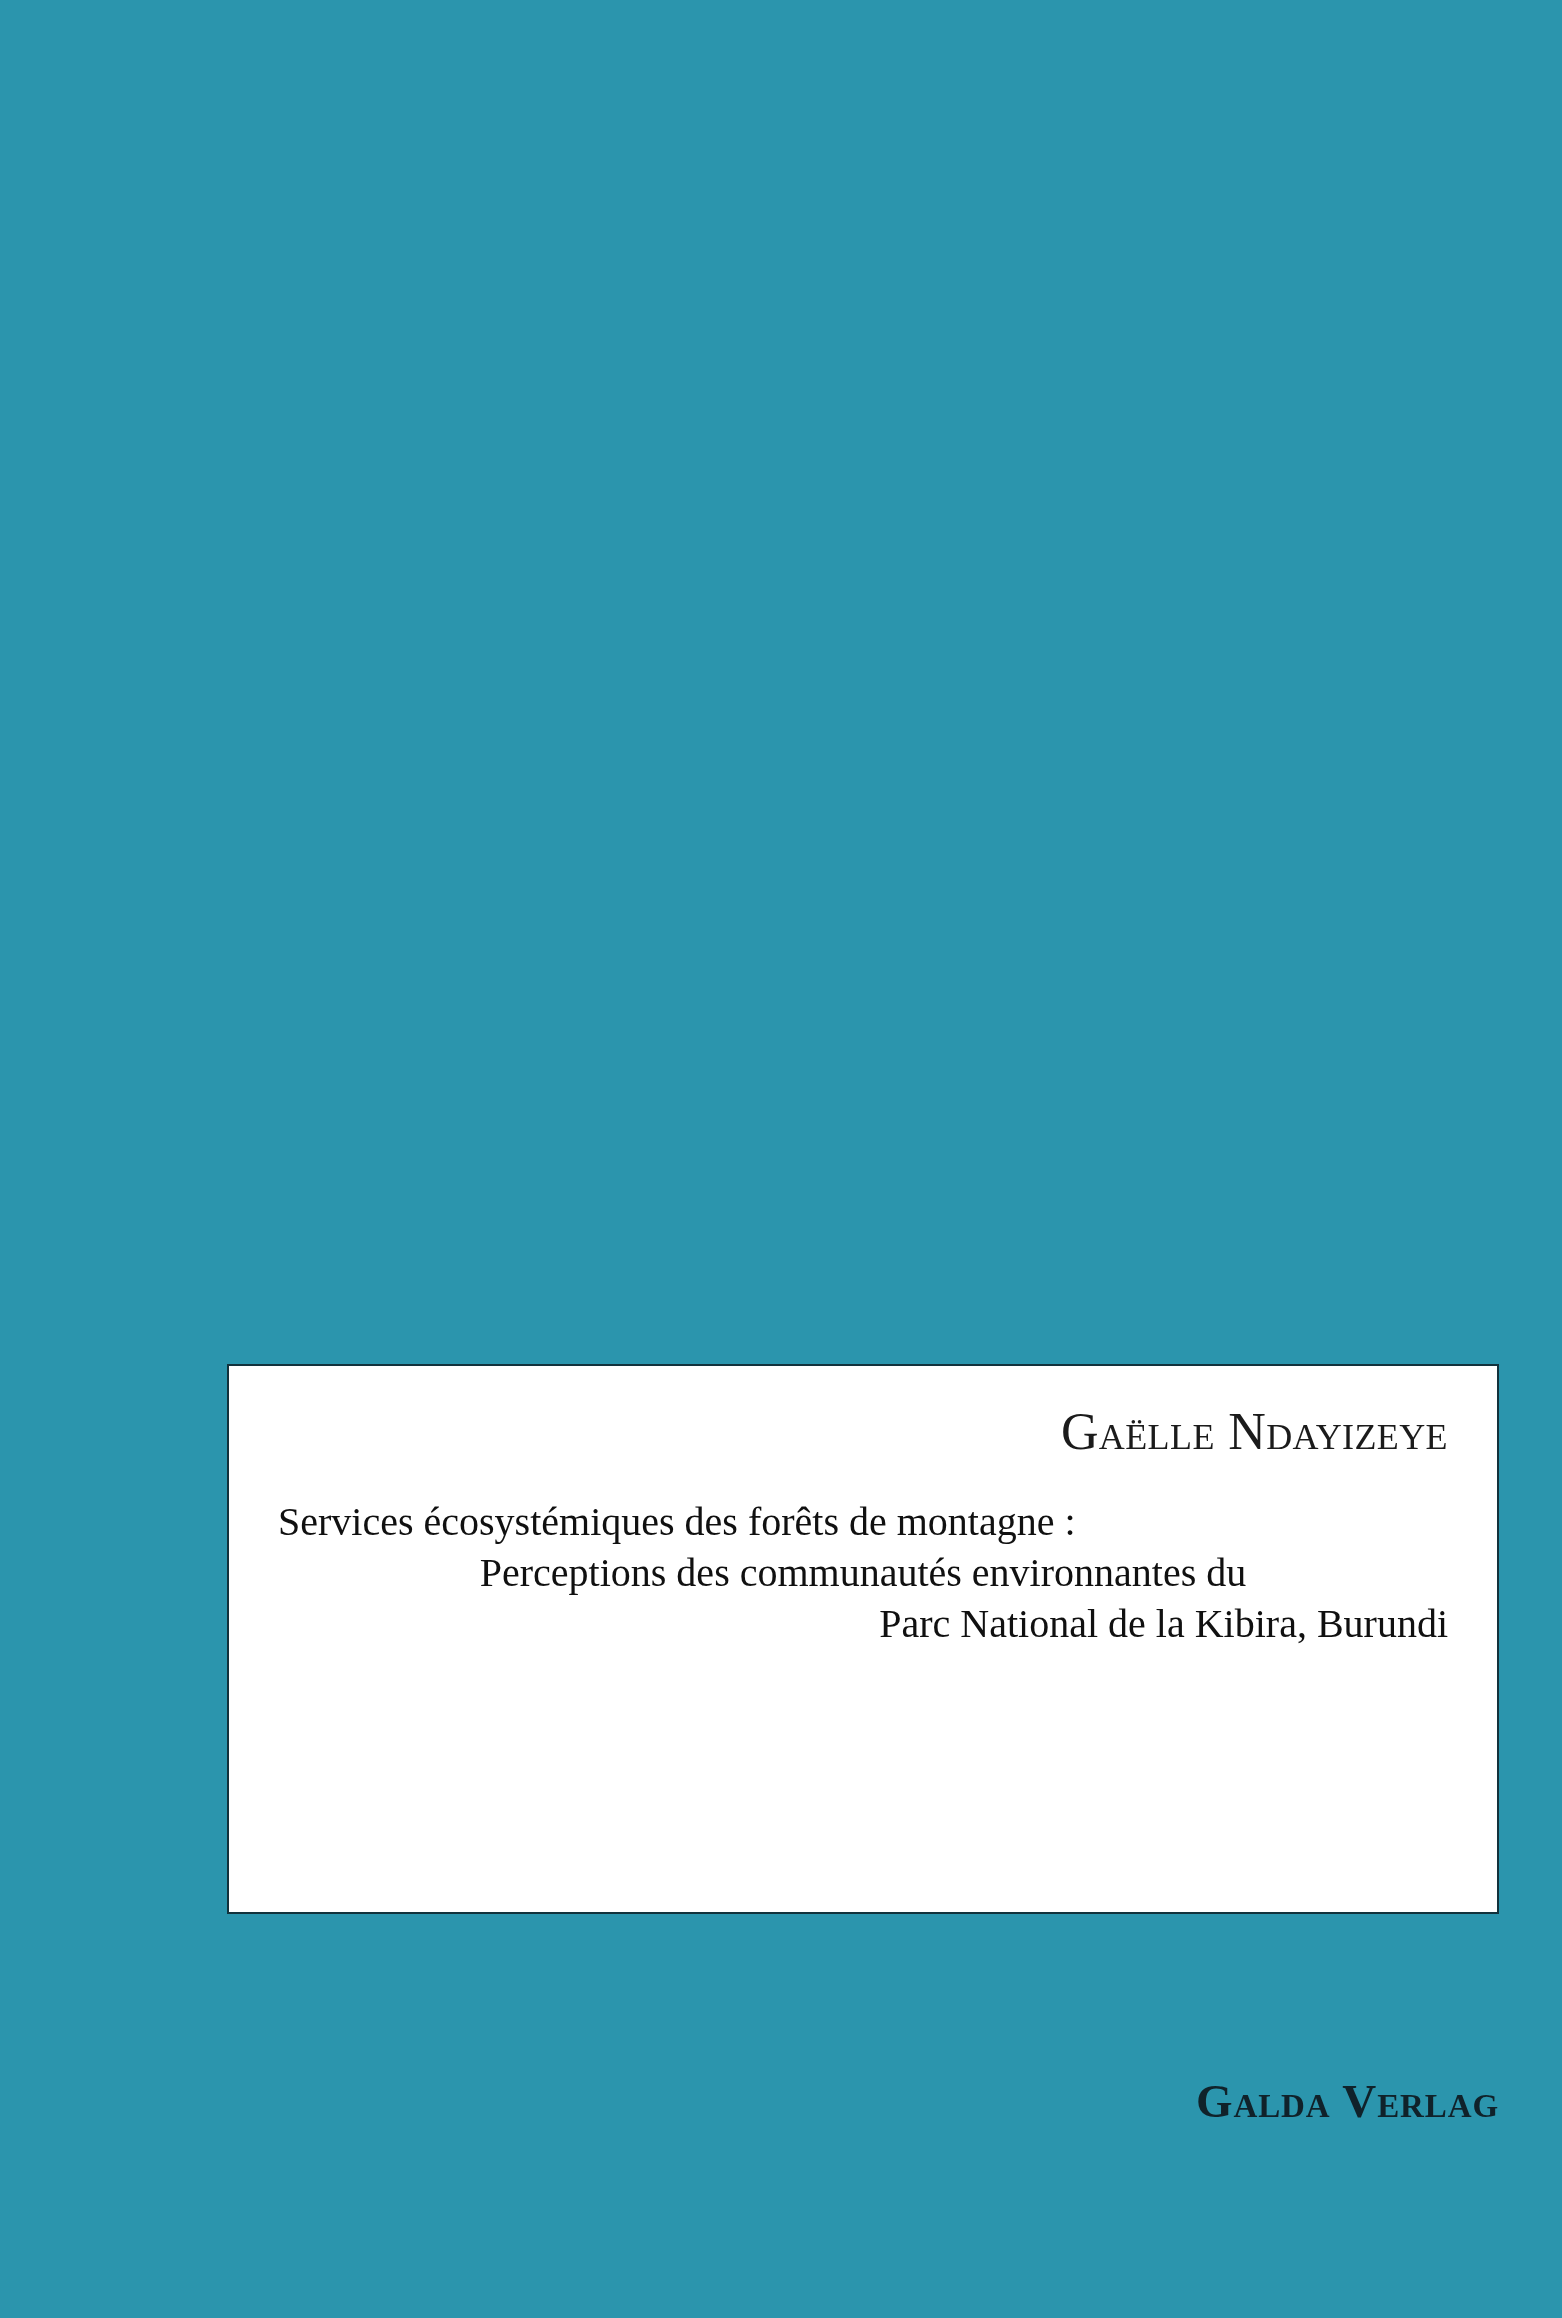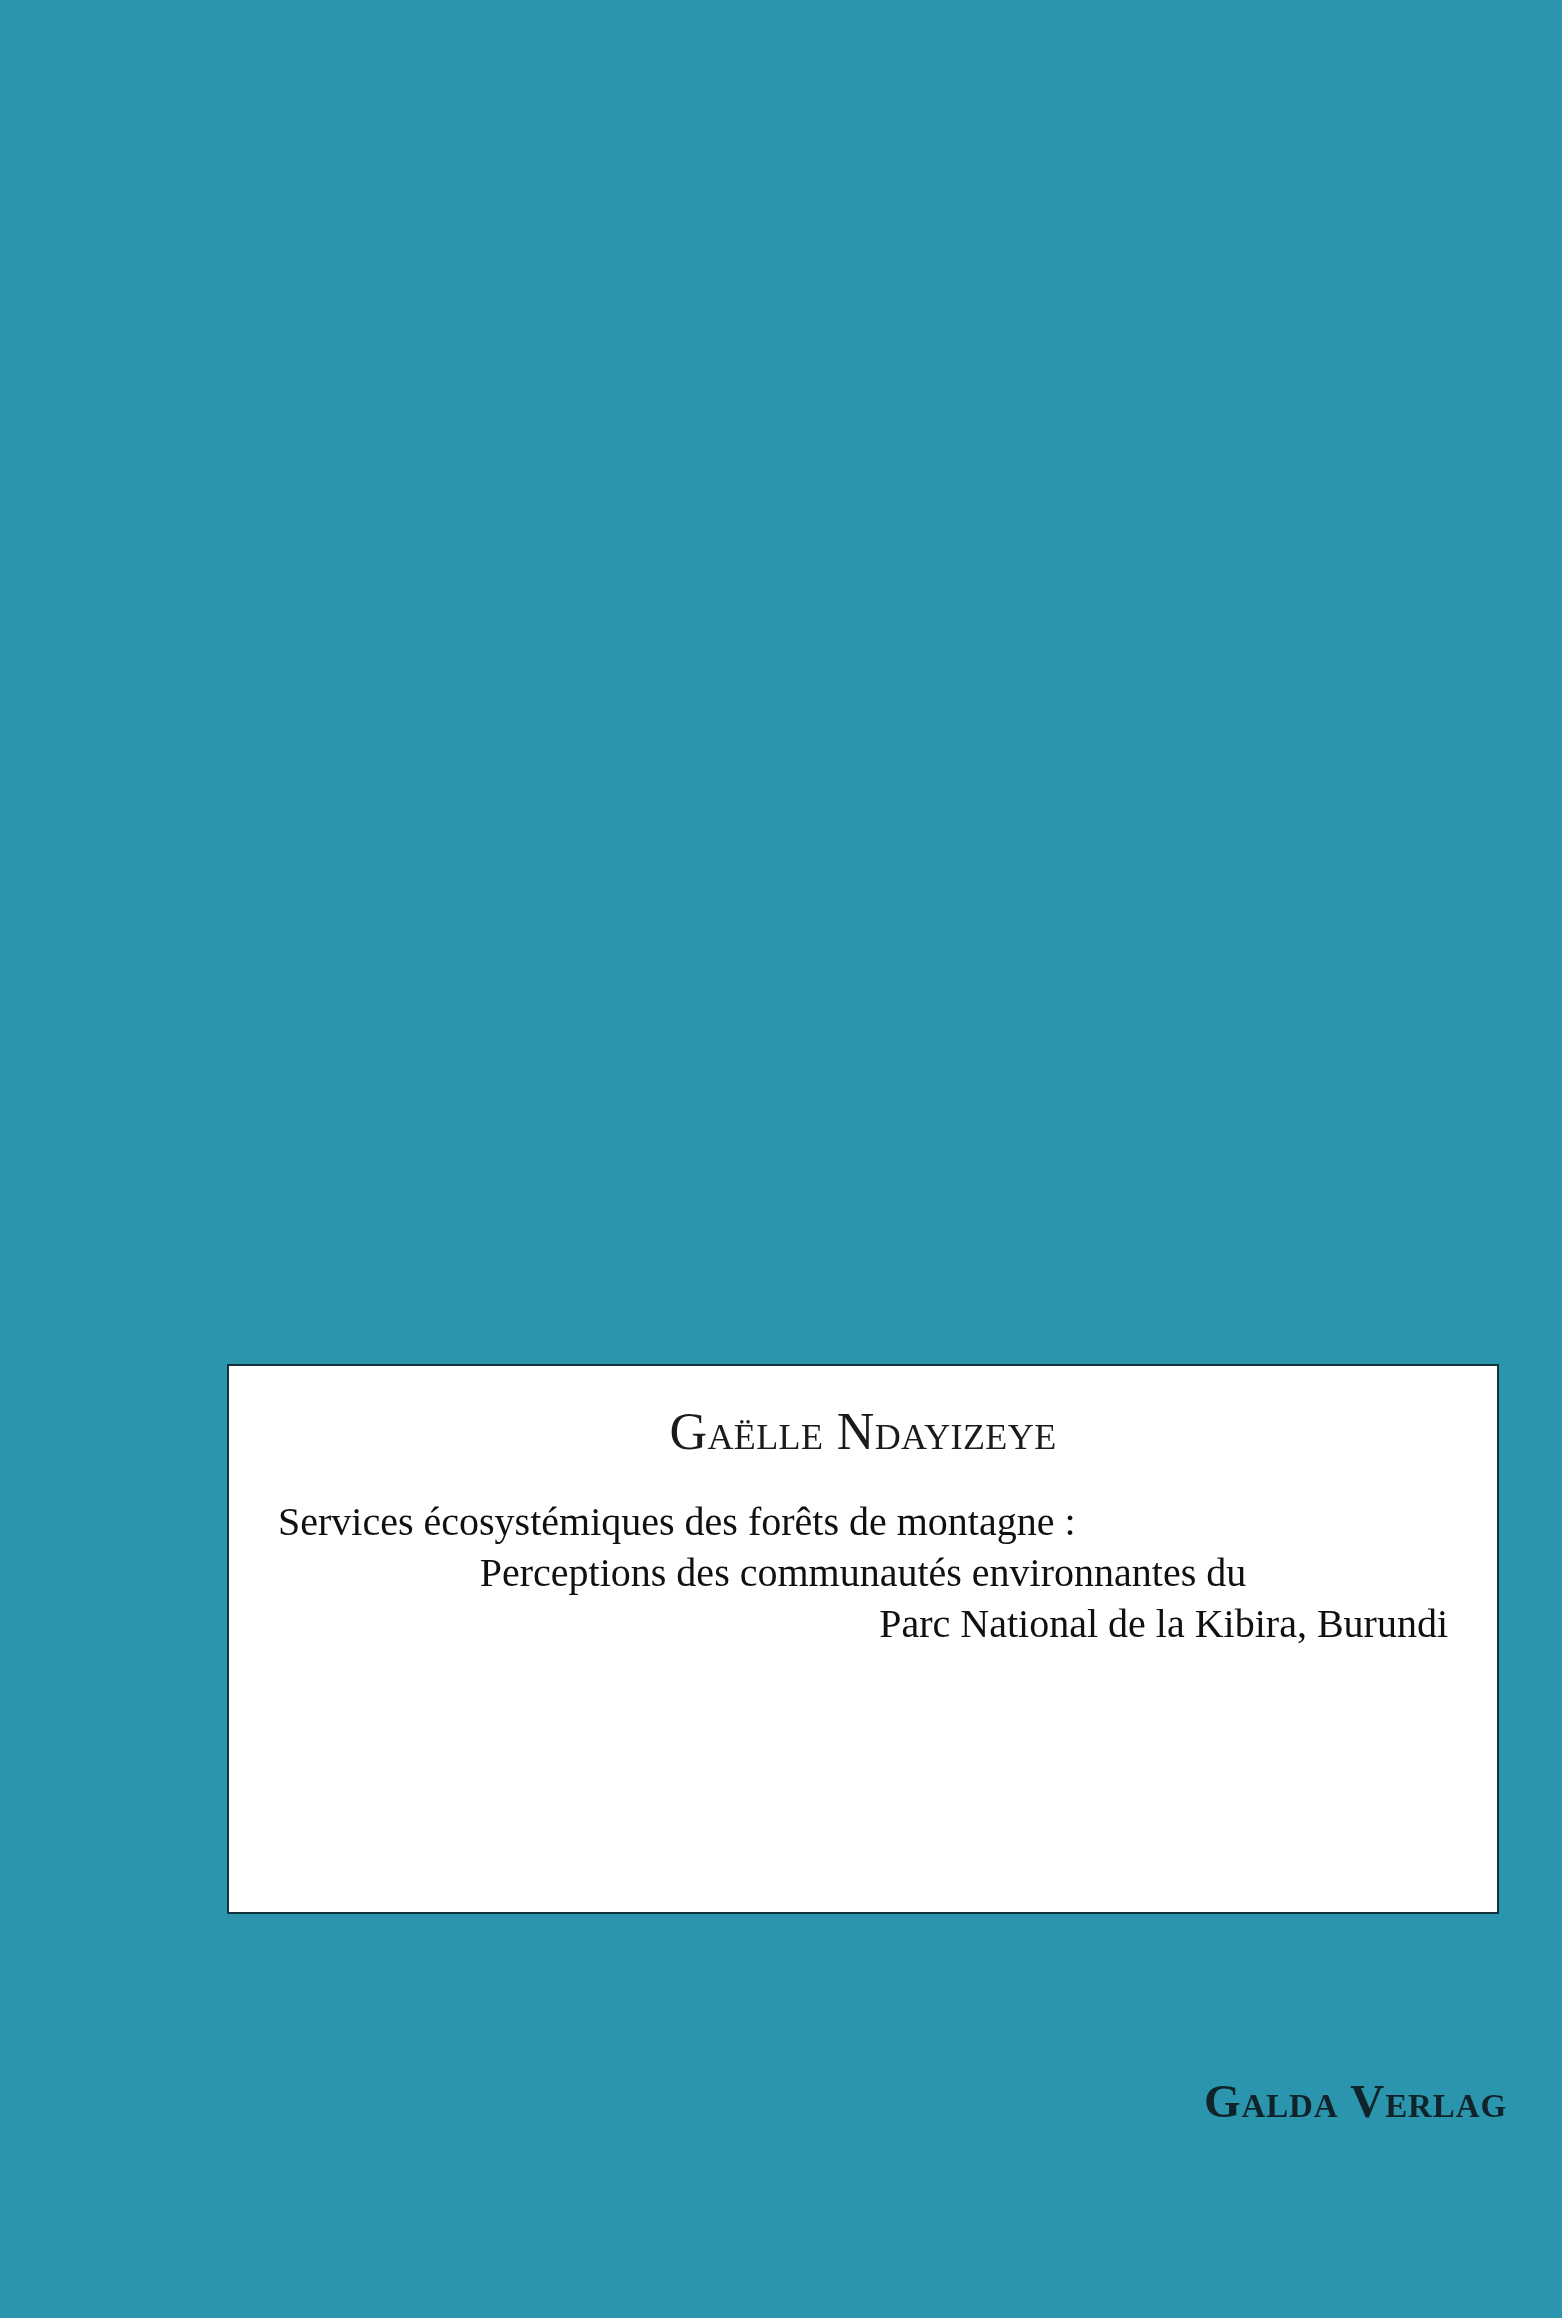--- a/index.html
+++ b/index.html
@@ -32,21 +32,21 @@
     background: #ffffff;
     border: 2.6px solid #12323c;
     box-sizing: border-box;
     display: flex;
     flex-direction: column;
     justify-content: flex-start;
     padding: 39px 49px 34px 49px;
   }
 
   .author {
-    text-align: center;
+    text-align: right;
     font-size: 52px;
     line-height: 1.05;
     color: #1b1b1b;
     letter-spacing: 0.4px;
     font-variant: small-caps;
     white-space: nowrap;
     margin: 0 0 8.5px 0;
     font-family: "Liberation Serif", serif;
   }
 
@@ -63,21 +63,21 @@
     display: block;
     white-space: nowrap;
   }
   .title-line.l1 { text-align: left; }
   .title-line.l2 { text-align: center; }
   .title-line.l3 { text-align: right; }
 
   
   .publisher {
     position: absolute;
-    right: 56px;
+    right: 64px;
     top: 2074px;
     width: 597px;
     text-align: right;
     font-size: 47px;
     font-variant: small-caps;
     letter-spacing: 0.9px;
     color: #10222a;
     font-weight: bold;
     font-family: "Liberation Serif", serif;
     white-space: nowrap;

